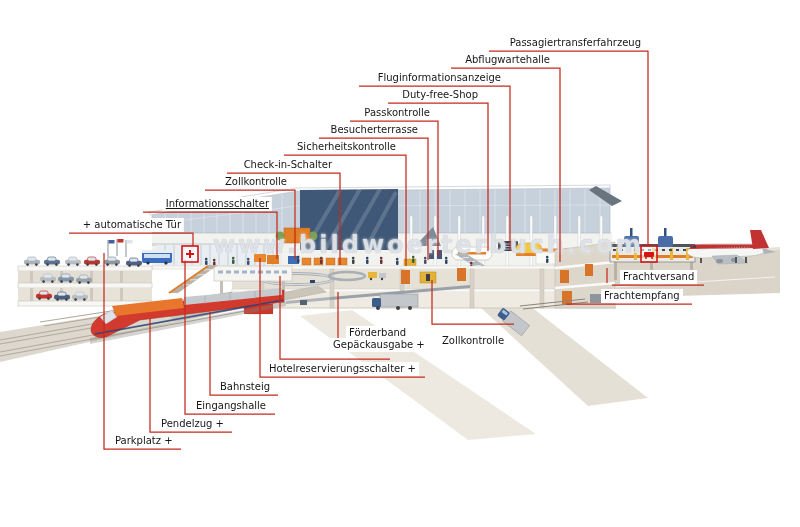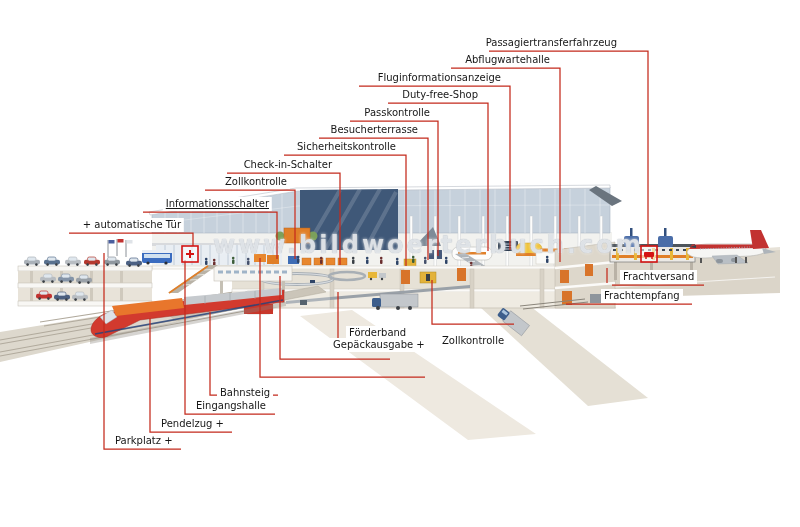--- a/index.html
+++ b/index.html
@@ -345,35 +345,36 @@
       <path d="M190,250 v8 M186,254 h8" stroke="#d41414" stroke-width="2"></path>
       <rect x="641" y="246" width="16" height="16" fill="rgba(255,255,255,0.55)" stroke="#d41414" stroke-width="1.6"></rect>
       <g>
         <rect x="644" y="252" width="10" height="5" rx="1" fill="#d41414"></rect>
         <circle cx="646" cy="258" r="1" fill="#d41414"></circle>
         <circle cx="652" cy="258" r="1" fill="#d41414"></circle>
       </g>
     </svg>
 
 <div id="labels-layer">
-      <div class="callout" style="top: 36px; left: 620px; transform: translateX(-100%);">Passagiertransferfahrzeug</div>
+      <div class="callout" style="top: 36px; left: 644px; transform: translateX(-100%);">Passagiertransferfahrzeug</div>
       <div class="callout" style="top: 53px; left: 553px; transform: translateX(-100%);">Abflugwartehalle</div>
       <div class="callout" style="top: 71px; left: 504px; transform: translateX(-100%);">Fluginformationsanzeige</div>
       <div class="callout" style="top: 88px; left: 481px; transform: translateX(-100%);">Duty-free-Shop</div>
       <div class="callout" style="top: 106px; left: 433px; transform: translateX(-100%);">Passkontrolle</div>
       <div class="callout" style="top: 123px; left: 421px; transform: translateX(-100%);">Besucherterrasse</div>
       <div class="callout" style="top: 140px; left: 399px; transform: translateX(-100%);">Sicherheitskontrolle</div>
       <div class="callout" style="top: 158px; left: 335px; transform: translateX(-100%);">Check-in-Schalter</div>
       <div class="callout" style="top: 175px; left: 290px; transform: translateX(-100%);">Zollkontrolle</div>
       <div class="callout" style="top: 197px; left: 272px; transform: translateX(-100%); text-decoration: underline;">Informationsschalter</div>
       <div class="callout" style="top: 218px; left: 184px; transform: translateX(-100%);">+ automatische Tür</div>
       <div class="callout" style="top: 270px; left: 620px;">Frachtversand</div>
       <div class="callout" style="top: 289px; left: 601px;">Frachtempfang</div>
       <div class="callout" style="top: 308px; left: 439px; margin-top: 26px;">Zollkontrolle</div>
       <div class="callout" style="top: 326px; left: 346px;">Förderband</div>
       <div class="callout" style="top: 338px; left: 288px; margin-left: 42px;">Gepäckausgabe +</div>
-      <div class="callout" style="top: 380px; left: 217px; margin-top: 6px;">Bahnsteig</div>
+      <div class="callout" style="top: 362px; left: 266px;">Hotelreservierungsschalter +</div>
+      <div class="callout" style="top: 380px; left: 217px;">Bahnsteig</div>
       <div class="callout" style="top: 399px; left: 193px;">Eingangshalle</div>
       <div class="callout" style="top: 417px; left: 158px;">Pendelzug +</div>
       <div class="callout" style="top: 434px; left: 112px;">Parkplatz +</div>
     </div>
 
 </div>
 
 </body></html>

